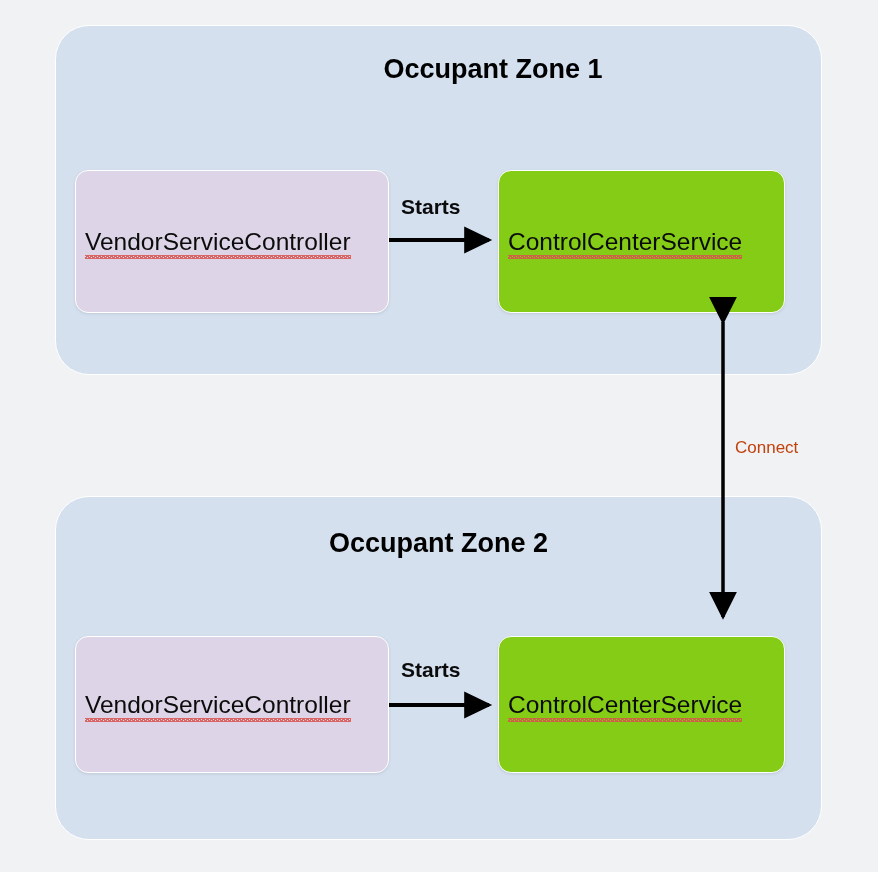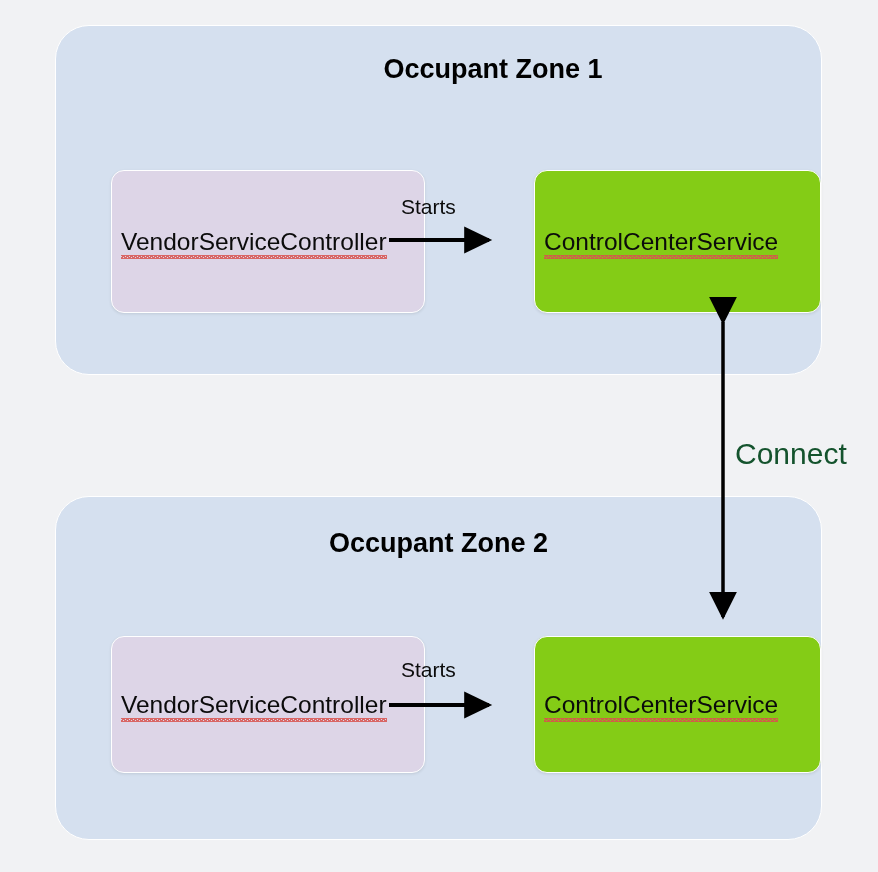--- a/index.html
+++ b/index.html
@@ -44,21 +44,20 @@
 
   
   .node {
     position: absolute;
     box-sizing: border-box;
     border-radius: 13px;
     border: 1.5px solid #ffffff;
     box-shadow: 0 1px 3px rgba(0,0,0,0.10);
     display: flex;
     align-items: center;
-    margin-left: 36px;
   }
   .node.purple { background: #ddd5e7; }
   .node.green  { background: #84cc16; }
 
   .node-label {
     font-size: 24.5px;
     color: #0b0b0b;
     line-height: 1.05;
     white-space: nowrap;
     position: relative;
@@ -89,33 +88,33 @@
   #node-vsc-1 { left: 75px;  top: 170px; width: 314px; height: 143px; }
   #node-ccs-1 { left: 498px; top: 170px; width: 287px; height: 143px; }
   
   #node-vsc-2 { left: 75px;  top: 636px; width: 314px; height: 137px; }
   #node-ccs-2 { left: 498px; top: 636px; width: 287px; height: 137px; }
 
   
   .edge-label {
     position: absolute;
     font-size: 21px;
-    font-weight: normal;
+    font-weight: bold;
     color: #0b0b0b;
     white-space: nowrap;
     line-height: 1;
   }
   #label-starts-1 { left: 401px; top: 196px; }
   #label-starts-2 { left: 401px; top: 659px; }
 
   .edge-label-plain {
     position: absolute;
-    font-size: 30px;
+    font-size: 17px;
     font-weight: normal;
-    color: #14532d;
+    color: #c2410c;
     white-space: nowrap;
     line-height: 1;
   }
   #label-connect { left: 735px; top: 439px; }
 
   
   #arrows {
     position: absolute;
     left: 0; top: 0;
     width: 878px;

